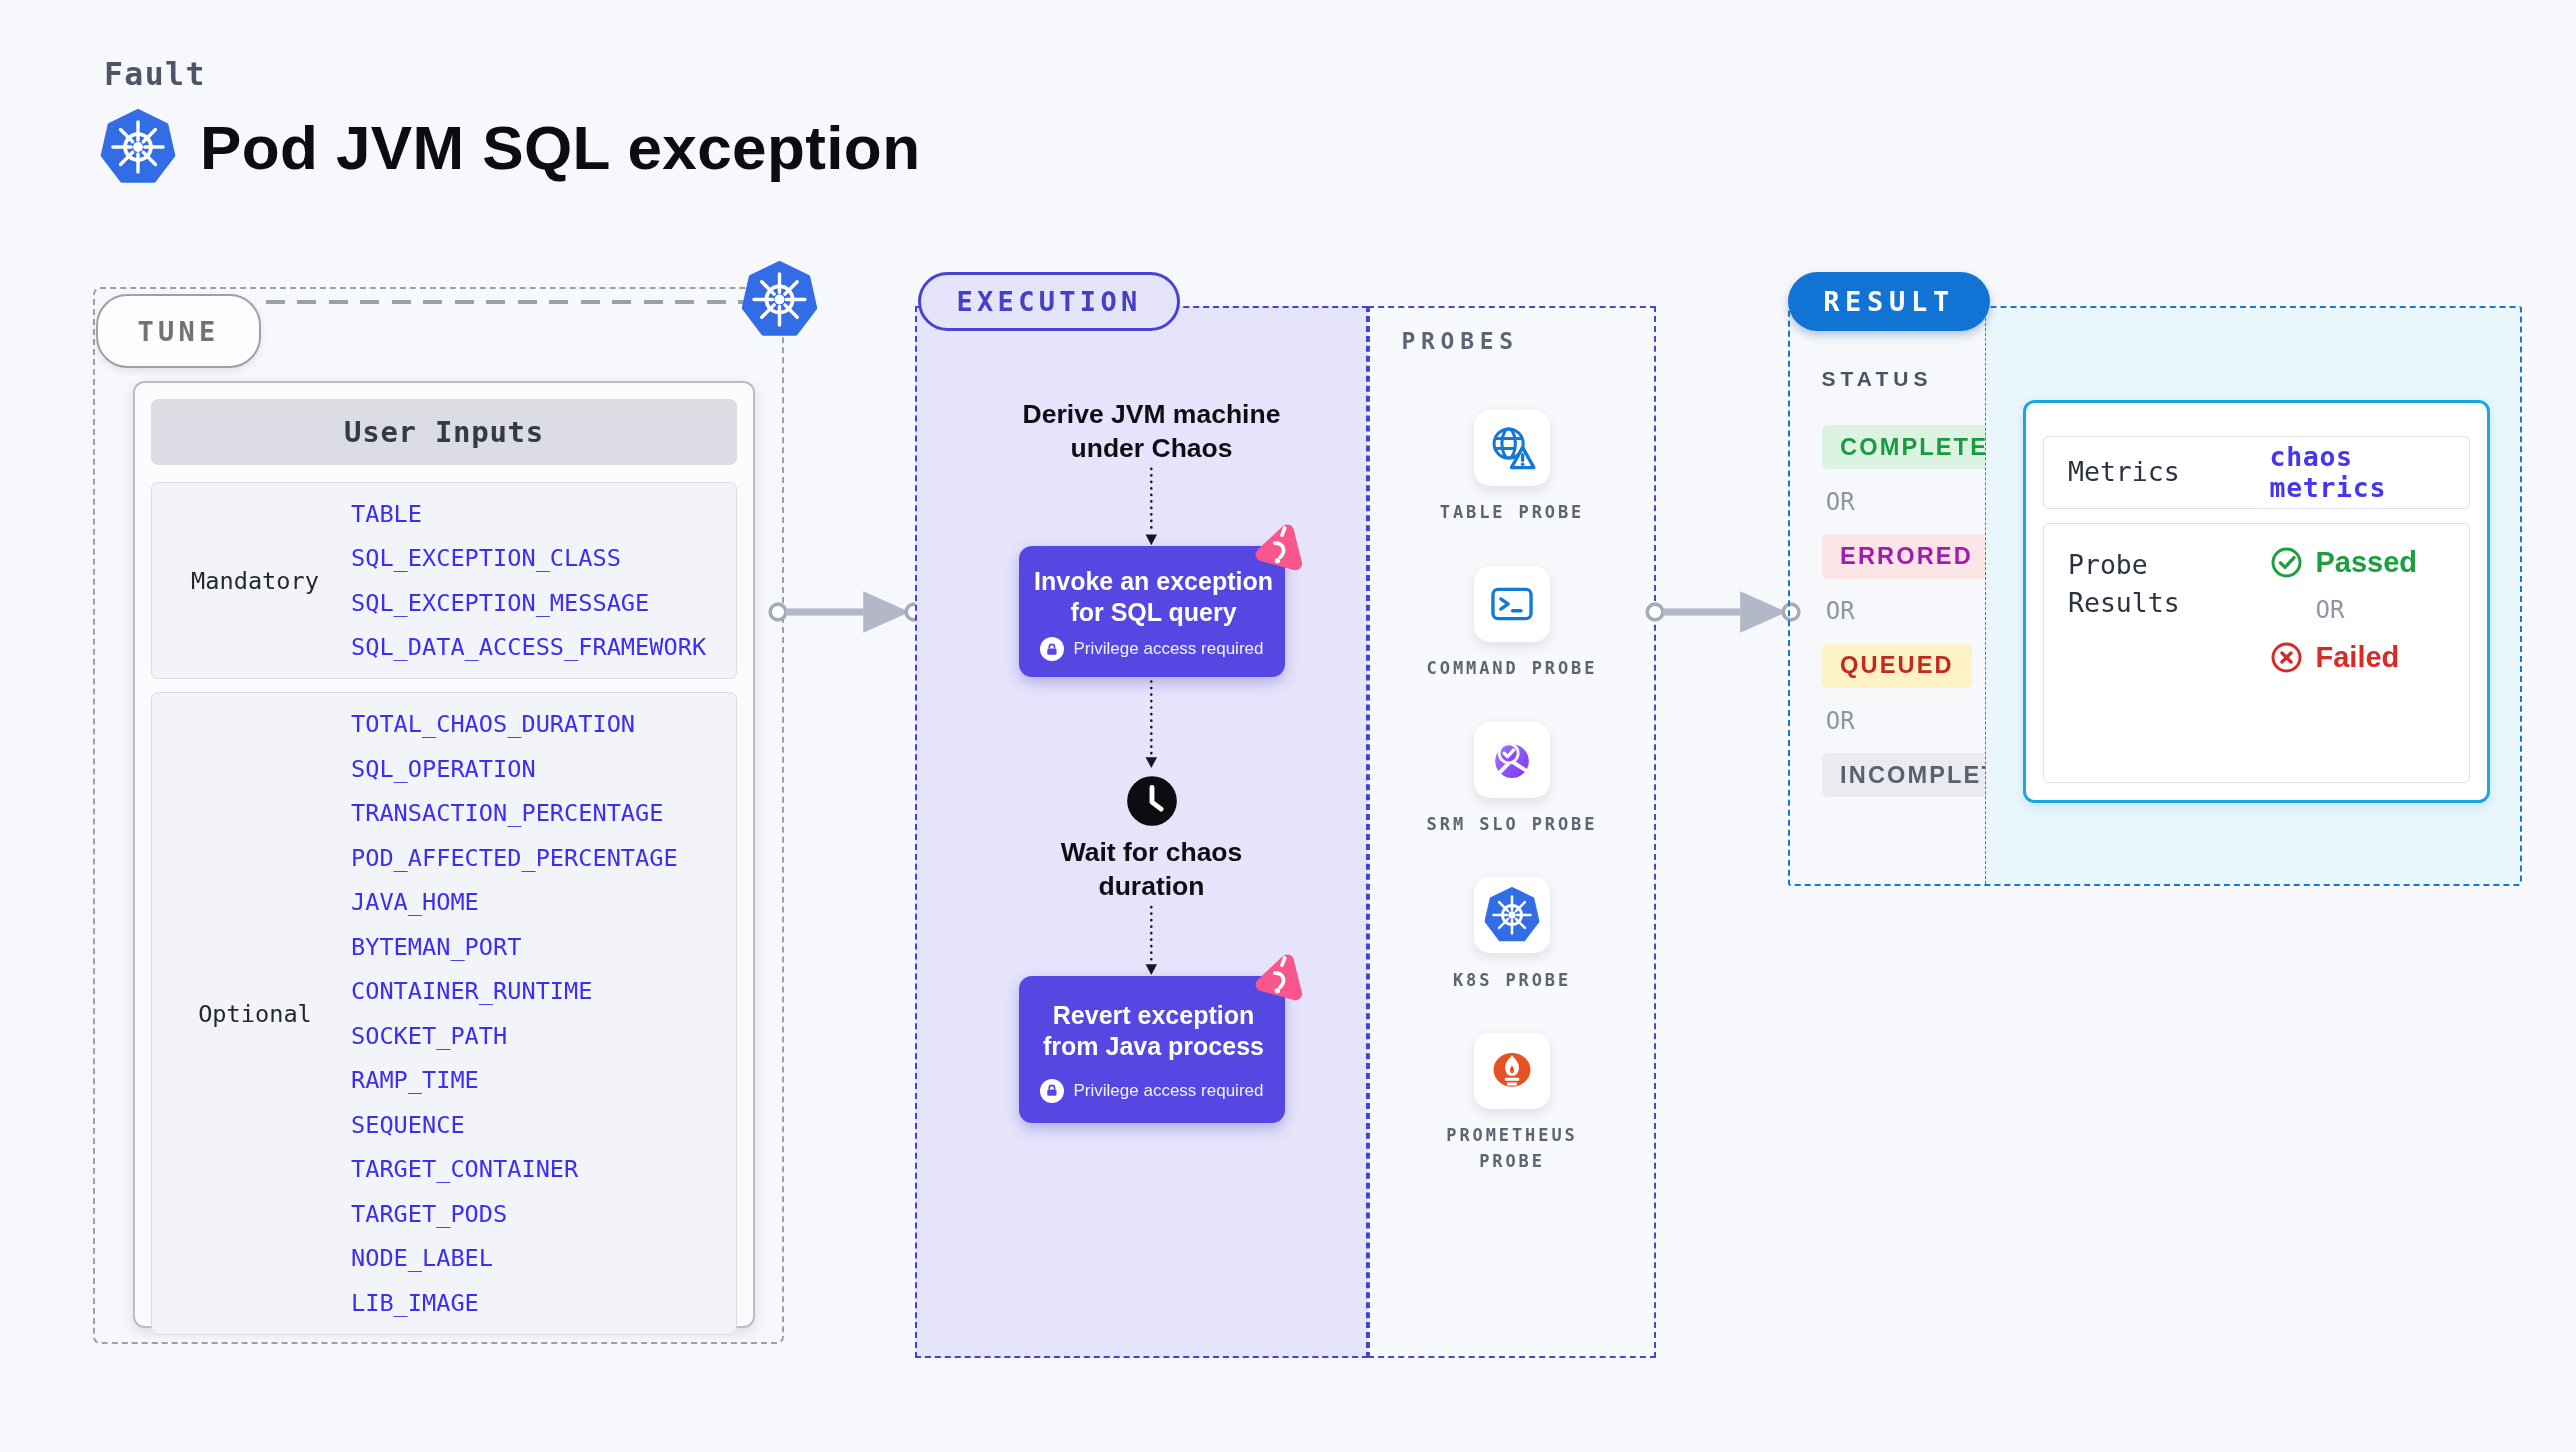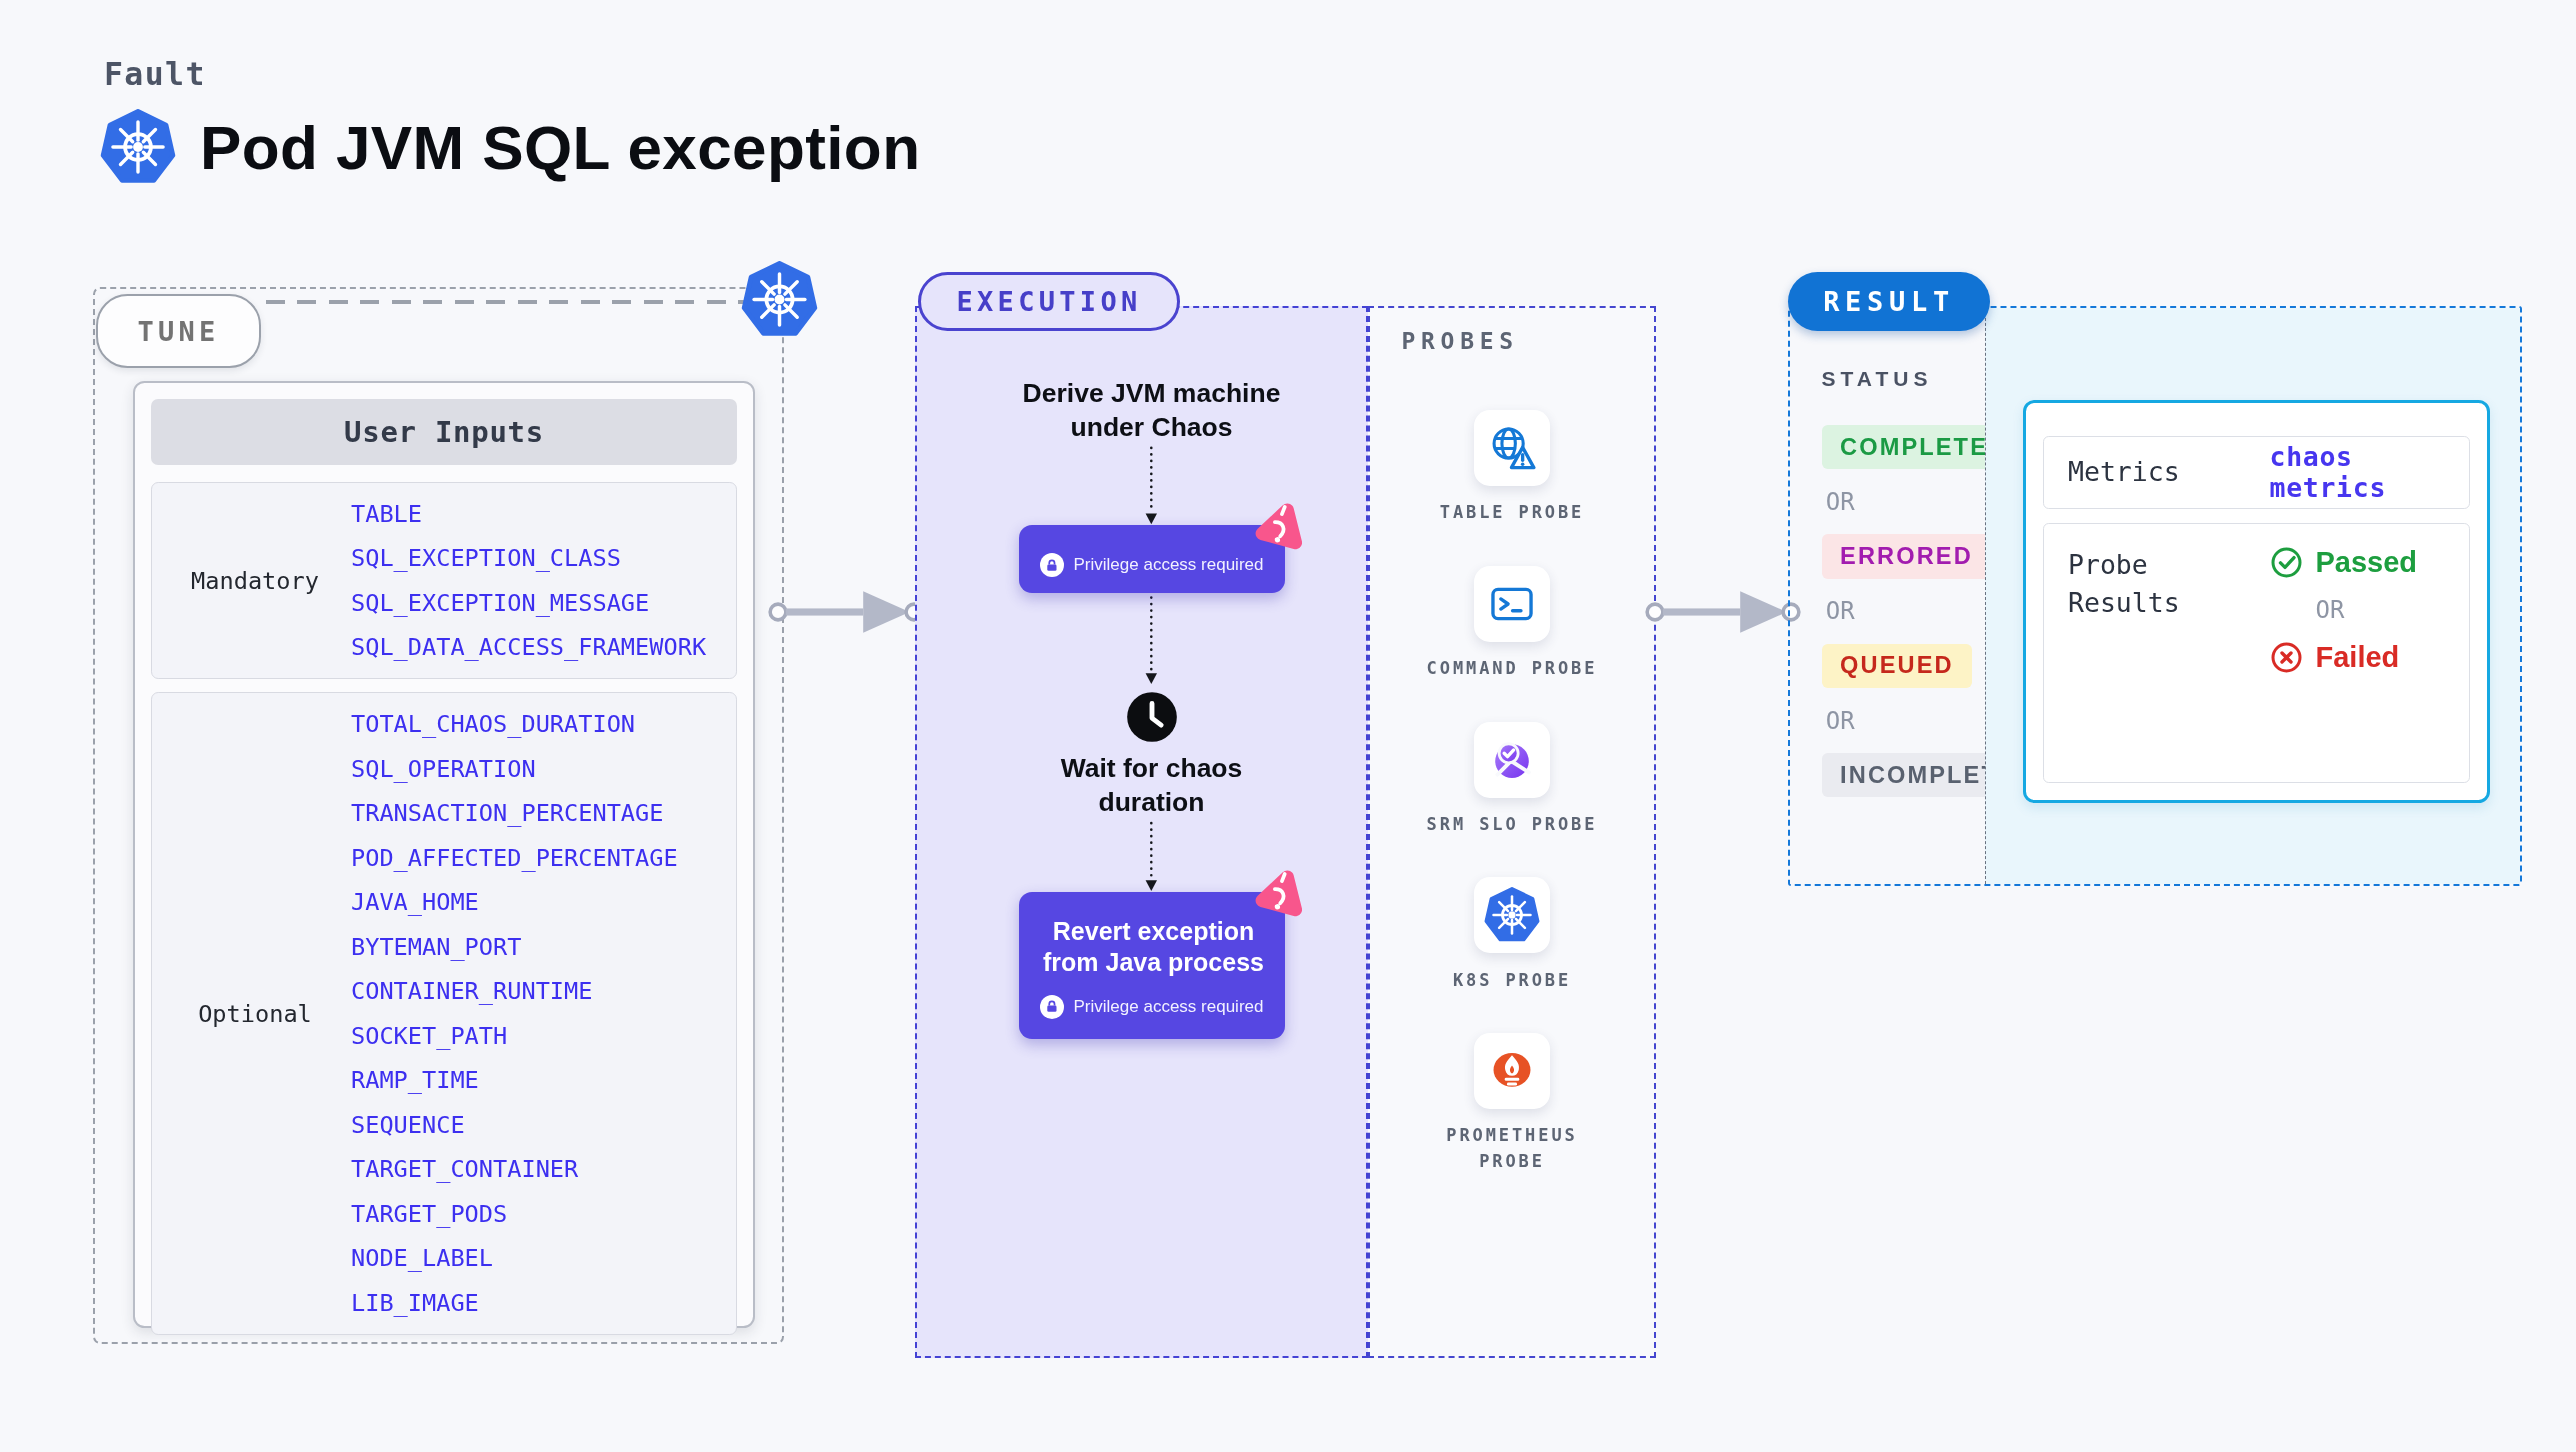--- a/index.html
+++ b/index.html
@@ -46,21 +46,21 @@
   .h-arrow { position:absolute; width:156px; height:52px; }
   .h-arrow.a1 { left:768px; top:586px; }
   .h-arrow.a2 { left:1645px; top:586px; }
 
   
   .exec-box { position:absolute; left:915px; top:306px; width:453px; height:1052px;
               background:#e6e4fb; border:2.1px dashed #4442d4; }
   .exec-pill { position:absolute; left:918px; top:272px; width:262px; height:59px;
                background:#e6e4fb; border:3.6px solid #4a43cf; border-radius:34px;
                font-size:27px; color:#463fc8; letter-spacing:4.3px; z-index:3; }
-  .flow { position:absolute; left:915px; top:297px; width:453px; height:1052px;
+  .flow { position:absolute; left:915px; top:318px; width:453px; height:1052px;
           display:flex; flex-direction:column; align-items:center; padding-top:80px;padding-left:20px; }
   .flow-text { width:330px; text-align:center; font-size:26.5px; font-weight:800; color:#0d0f15;
                line-height:1.28; }
   .v-arrow { flex:0 0 auto; }
   .node { position:relative; width:266px; background:#5647e2; border-radius:13px;
           padding:20px 11.5px 15.8px; box-shadow:0 5.7px 14.3px rgba(60,50,180,.30); }
   .node-title { width:247px; margin:0 auto; text-align:center; color:#fff; font-size:25px;
                 font-weight:800; line-height:1.26; }
   .node-priv { display:flex; align-items:center; justify-content:center; gap:10px; margin-top:8.6px; }
   .priv-lock { width:24px; height:24px; background:#fff; border-radius:50%; display:flex;
@@ -232,20 +232,21 @@
 
     <svg class="v-arrow" width="18.6" height="80" viewBox="0 0 26 112">
       <line x1="13" y1="4" x2="13" y2="94" stroke="#15171c" stroke-width="3.6" stroke-dasharray="0.1 9" stroke-linecap="round"></line>
       <polygon points="13,111 5,96 21,96" fill="#15171c"></polygon>
     </svg>
 
     <div class="node">
       <svg class="litmus" viewBox="0 0 60 60">
           <use href="#litmusbadge"></use>
         </svg>
+      <div class="node-title">Invoke an exception for SQL query</div>
       <div class="node-priv">
         <span class="priv-lock">
           <svg viewBox="0 0 24 24">
               <use href="#lockglyph"></use>
             </svg>
         </span>
         <span>Privilege access required</span>
       </div>
     </div>
 

